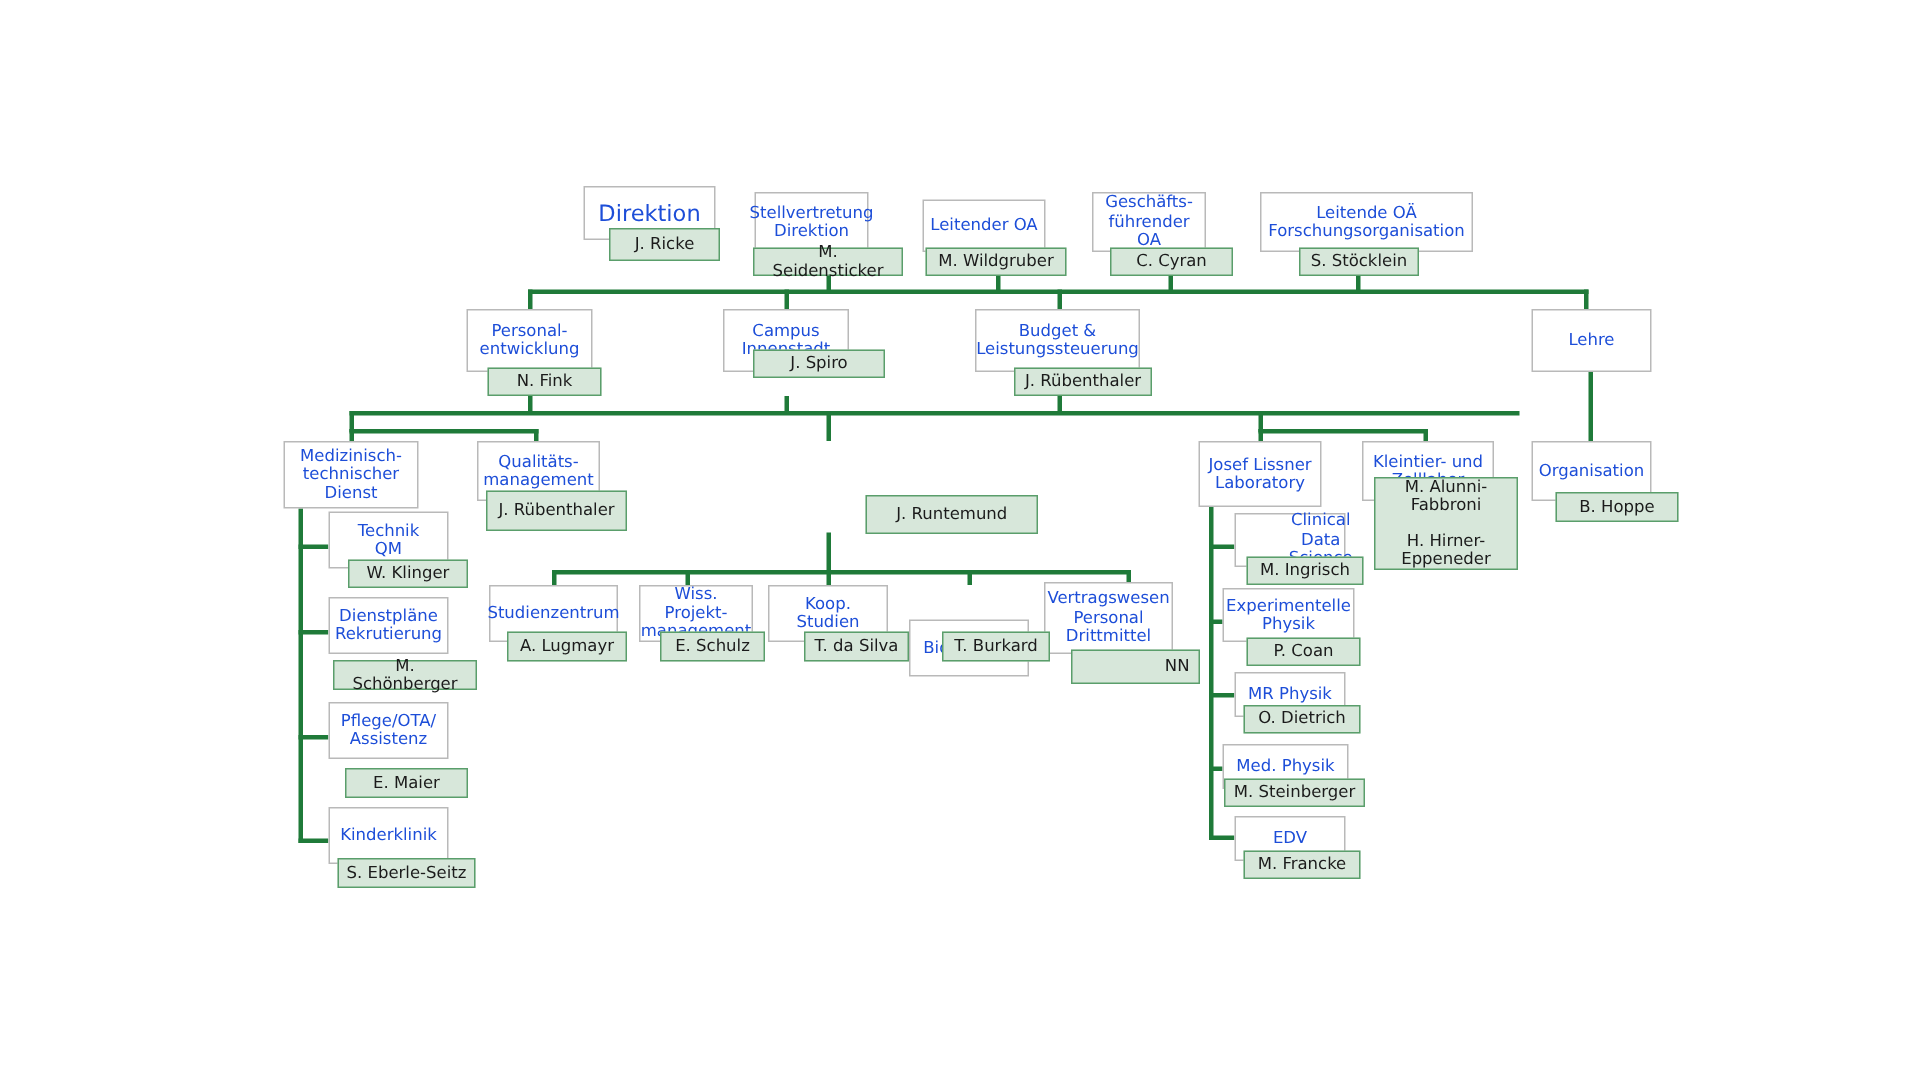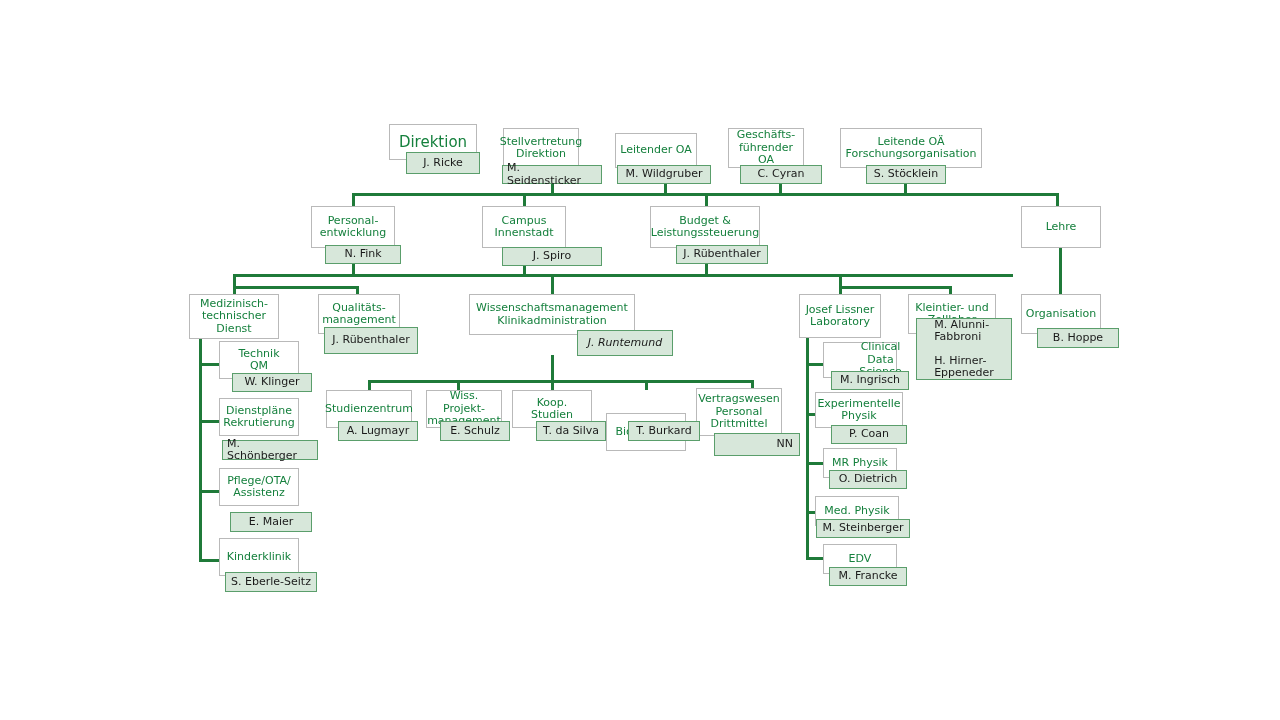--- a/index.html
+++ b/index.html
@@ -19,38 +19,39 @@
   
   .unit {
     position: absolute;
     box-sizing: border-box;
     background: #ffffff;
     border: 1px solid #b9b9b9;
     display: flex;
     align-items: center;
     justify-content: center;
     text-align: center;
-    color: #15803d;
+    color: #1d4ed8;
     font-size: 11px;
     line-height: 12.5px;
     padding: 2px 3px;
     z-index: 3;
     white-space: pre-line;
   }
   .unit.big { font-size: 15px; line-height: 17px; }
 
   
   .plate {
     position: absolute;
     box-sizing: border-box;
     background: #d7e7da;
     border: 1px solid #5a9e6b;
     display: flex;
     align-items: center;
     justify-content: center;
+    text-align: center;
     color: #1b1b1b;
     font-size: 11px;
     line-height: 12.5px;
     padding: 2px 4px;
     z-index: 5;
     white-space: pre-line;
   }
   .plate.right { justify-content: flex-end; text-align: right; padding-right: 6px; }
 
   
@@ -161,39 +162,37 @@
   <div class="unit" style="left:840px; top:128px; width:142px; height:40px;">Leitende OÄ
 Forschungsorganisation</div>
   <div class="plate" style="left:866px; top:165px; width:80px; height:19px;">S. Stöcklein</div>
 
   <div class="unit" style="left:311px; top:206px; width:84px; height:42px;">Personal-
 entwicklung</div>
   <div class="plate" style="left:325px; top:245px; width:76px; height:19px;">N. Fink</div>
 
   <div class="unit" style="left:482px; top:206px; width:84px; height:42px;">Campus
 Innenstadt</div>
-  <div class="plate" style="left:502px; top:247px; width:100px; height:19px;">J. Spiro</div>
+  <div class="plate" style="left:502px; top:233px; width:88px; height:19px;">J. Spiro</div>
 
   <div class="unit" style="left:650px; top:206px; width:110px; height:42px;">Budget &amp;
 Leistungssteuerung</div>
   <div class="plate" style="left:676px; top:245px; width:92px; height:19px;">J. Rübenthaler</div>
 
   <div class="unit" style="left:1021px; top:206px; width:80px; height:42px;">Lehre</div>
 
   <div class="unit" style="left:189px; top:294px; width:90px; height:45px;">Medizinisch-
 technischer
 Dienst</div>
 
   <div class="unit" style="left:318px; top:294px; width:82px; height:40px;">Qualitäts-
 management</div>
   <div class="plate" style="left:324px; top:327px; width:94px; height:27px;">J. Rübenthaler</div>
 
-  <div class="unit" style="left:469px; top:294px; width:166px; height:41px;">Wissenschaftsmanagement
-Klinikadministration</div>
-  <div class="plate" style="left:577px; top:330px; width:96px; height:26px;font-style:italic;">J. Runtemund</div>
+  <div class="plate" style="left:577px; top:330px; width:115px; height:26px;">J. Runtemund</div>
 
   <div class="unit" style="left:799px; top:294px; width:82px; height:44px;">Josef Lissner
 Laboratory</div>
 
   <div class="unit" style="left:908px; top:294px; width:88px; height:40px;">Kleintier- und
 Zelllabor</div>
   <div class="plate" style="left:916px; top:318px; width:96px; height:62px; line-height:12px;">M. Alunni-
 Fabbroni
 
 H. Hirner-

